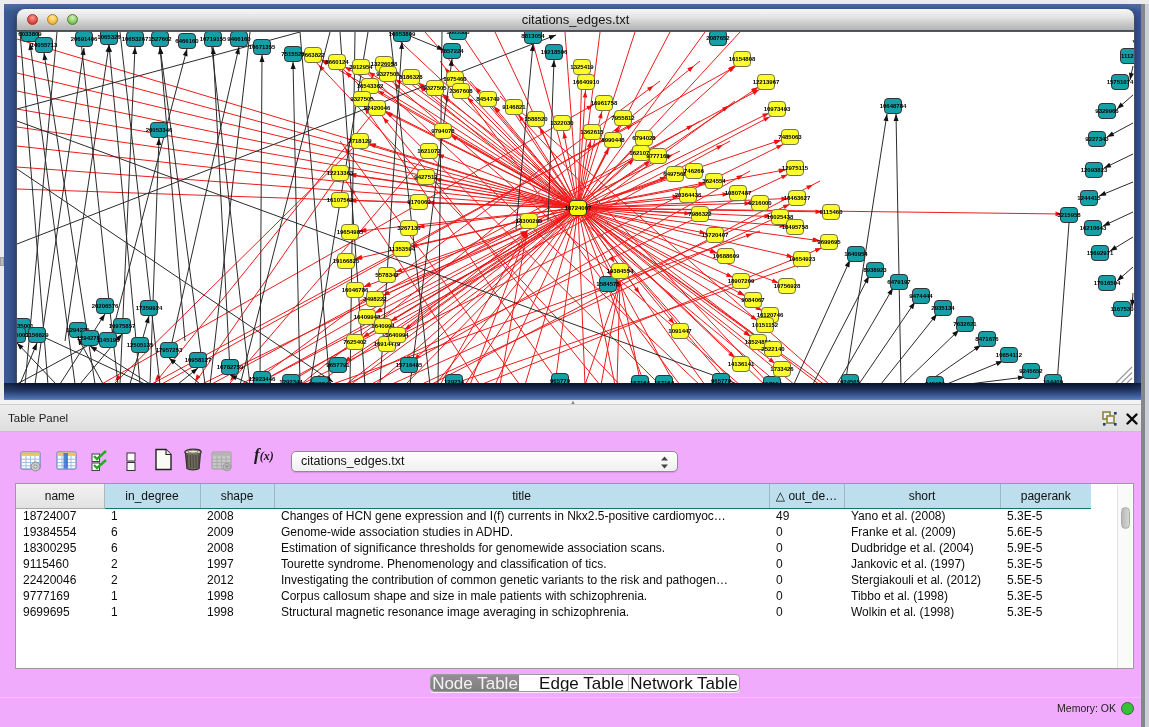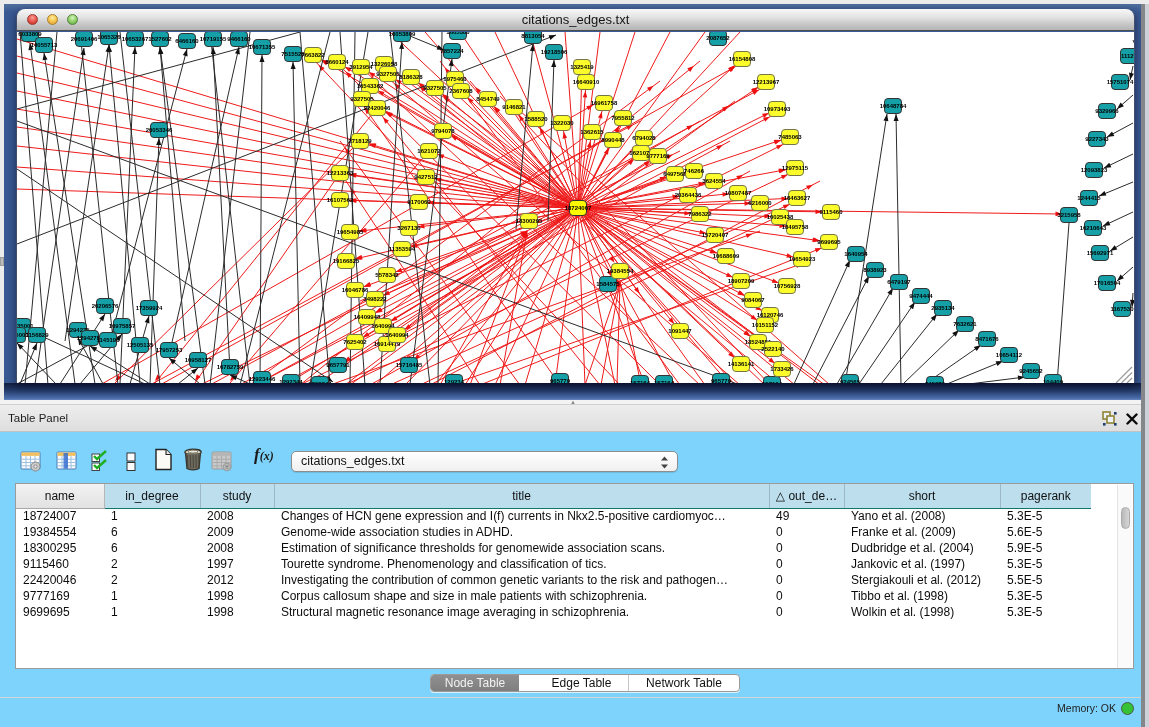--- a/index.html
+++ b/index.html
@@ -28,21 +28,21 @@
 #canvas { position:absolute; left:0; top:23px; width:1117px; height:351px;
   background:#fff; overflow:hidden; }
 #graph { position:absolute; left:0; top:0; }
 #leftgrip { position:absolute; left:0; top:257px; width:4px; height:9px; background:#bdbdbd; border:1px solid #9d9d9d; }
 
 
 #edge-dark { position:absolute; left:1141px; top:4px; width:4px; height:723px; background:#84868a; }
 #edge-lite { position:absolute; left:1145px; top:4px; width:4px; height:723px; background:#ccd1d8; }
 
 
-#panel { position:absolute; left:0; top:400px; width:1141px; height:327px; background:#7dd3fc; }
+#panel { position:absolute; left:0; top:400px; width:1141px; height:327px; background:#f0abfc; }
 #divider { position:absolute; left:0; top:0; width:1141px; height:5px; background:#f3f3f3; border-bottom:1px solid #cfcfcf; }
 #divider .grip { position:absolute; left:570px; top:1px; width:9px; height:4px; color:#8a8a8a; font-size:6px; line-height:3px; }
 #phead { position:absolute; left:0; top:5px; width:1141px; height:27px;
   background:linear-gradient(#ededed, #dedede); border-bottom:1px solid #c2c2c2; }
 #phead .t { position:absolute; left:8px; top:7px; font-size:11.5px; color:#1c1c1c; }
 #phead .fl { position:absolute; left:1102px; top:6px; }
 #phead .x { position:absolute; left:1126px; top:6px; }
 
 #toolbar { position:absolute; left:0; top:33px; width:1141px; height:50px; }
 .ic { position:absolute; top:17px; }
@@ -63,21 +63,21 @@
 tbody td { height:16px; font-size:12px; color:#0c0c0c; padding:0 0 0 7px; }
 td.c2, td.c3, td.c5 { }
 .c1 { width:88px; } .c2 { width:96px; } .c3 { width:74px; } .c4 { width:495px; }
 .c5 { width:75px; } .c6 { width:156px; } .c7 { width:91px; }
 #vsb { position:absolute; right:1px; top:1px; width:15px; height:183px; background:#fafafa; border-left:1px solid #e3e3e3; }
 #vsb .thumb { position:absolute; left:3px; top:22px; width:9px; height:22px; border-radius:5px;
   background:linear-gradient(to right,#b9b9b9,#d6d6d6); border:1px solid #ababab; }
 
 #tabs { position:absolute; left:430px; top:274px; height:18px; border:1px solid #9a9a9a;
   border-radius:4px; overflow:hidden; background:#fff; box-shadow:0 1px 0 rgba(255,255,255,.7); }
-#tabs .seg { float:left; height:18px; line-height:17px; font-size:12px; color:#111;
+#tabs .seg { float:left; height:18px; line-height:17px; font-size:17px; color:#111;
   text-align:center; }
 #tabs .sel { background:linear-gradient(#909090,#7c7c7c); color:#f3f3f3; }
 #tabs .sp { float:left; width:1px; height:18px; background:#c9c9c9; }
 #statusline { position:absolute; left:0; top:297px; width:1141px; height:1px; background:#d4d4d4; }
 #memory { position:absolute; right:7px; top:302px; font-size:10.5px; color:#222; }
 #memory .dot { display:inline-block; width:13px; height:13px; border-radius:50%;
   background:#35c335; border:1px solid #4a5a44; vertical-align:-3px; margin-left:5px; }
 </style>
 </head>
 <body>
@@ -928,21 +928,21 @@
         </svg>
           </span>
       </div>
     </div>
     <div id="tbl">
       <table>
         <thead>
             <tr>
           <th class="c1">name</th>
               <th class="c2">in_degree</th>
-              <th class="c3">study</th>
+              <th class="c3">shape</th>
           <th class="c4">title</th>
               <th class="c5">△ out_de…</th>
           <th class="c6">short</th>
               <th class="c7" style="border-right:none;">pagerank</th>
         </tr>
           </thead>
         <tbody>
 <tr>
               <td class="c1">18724007</td>
               <td class="c2">1</td>

